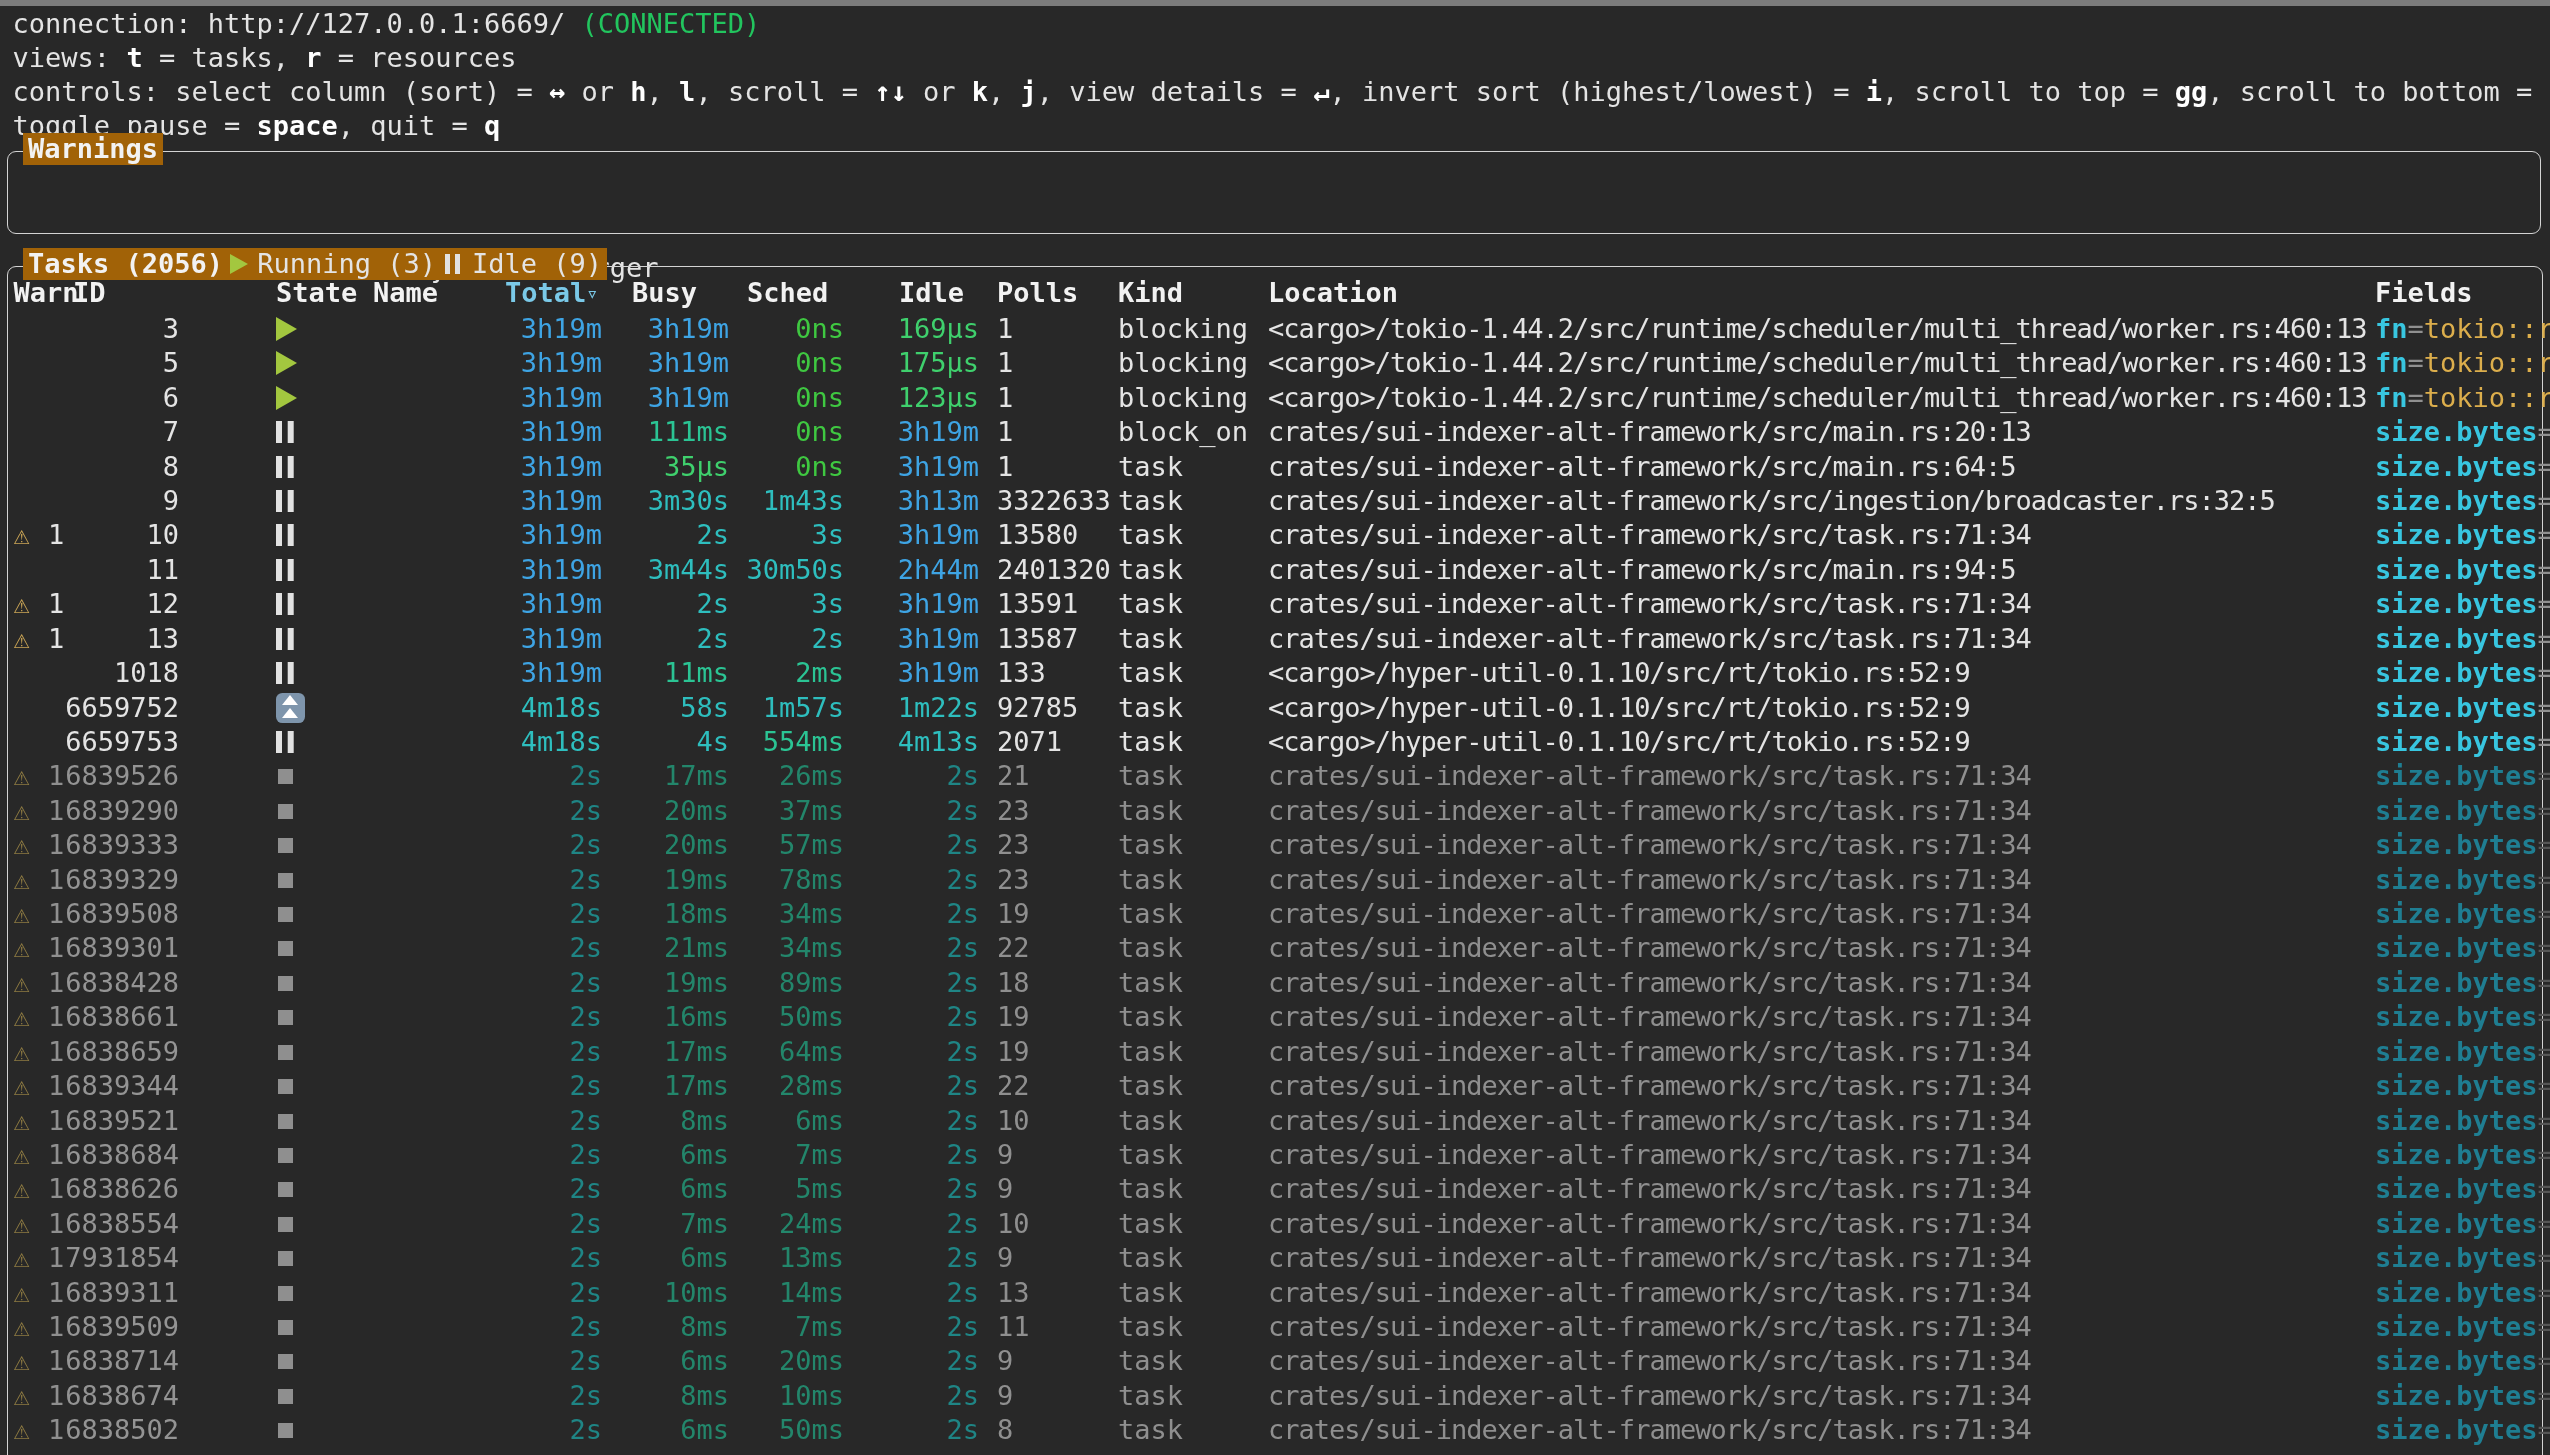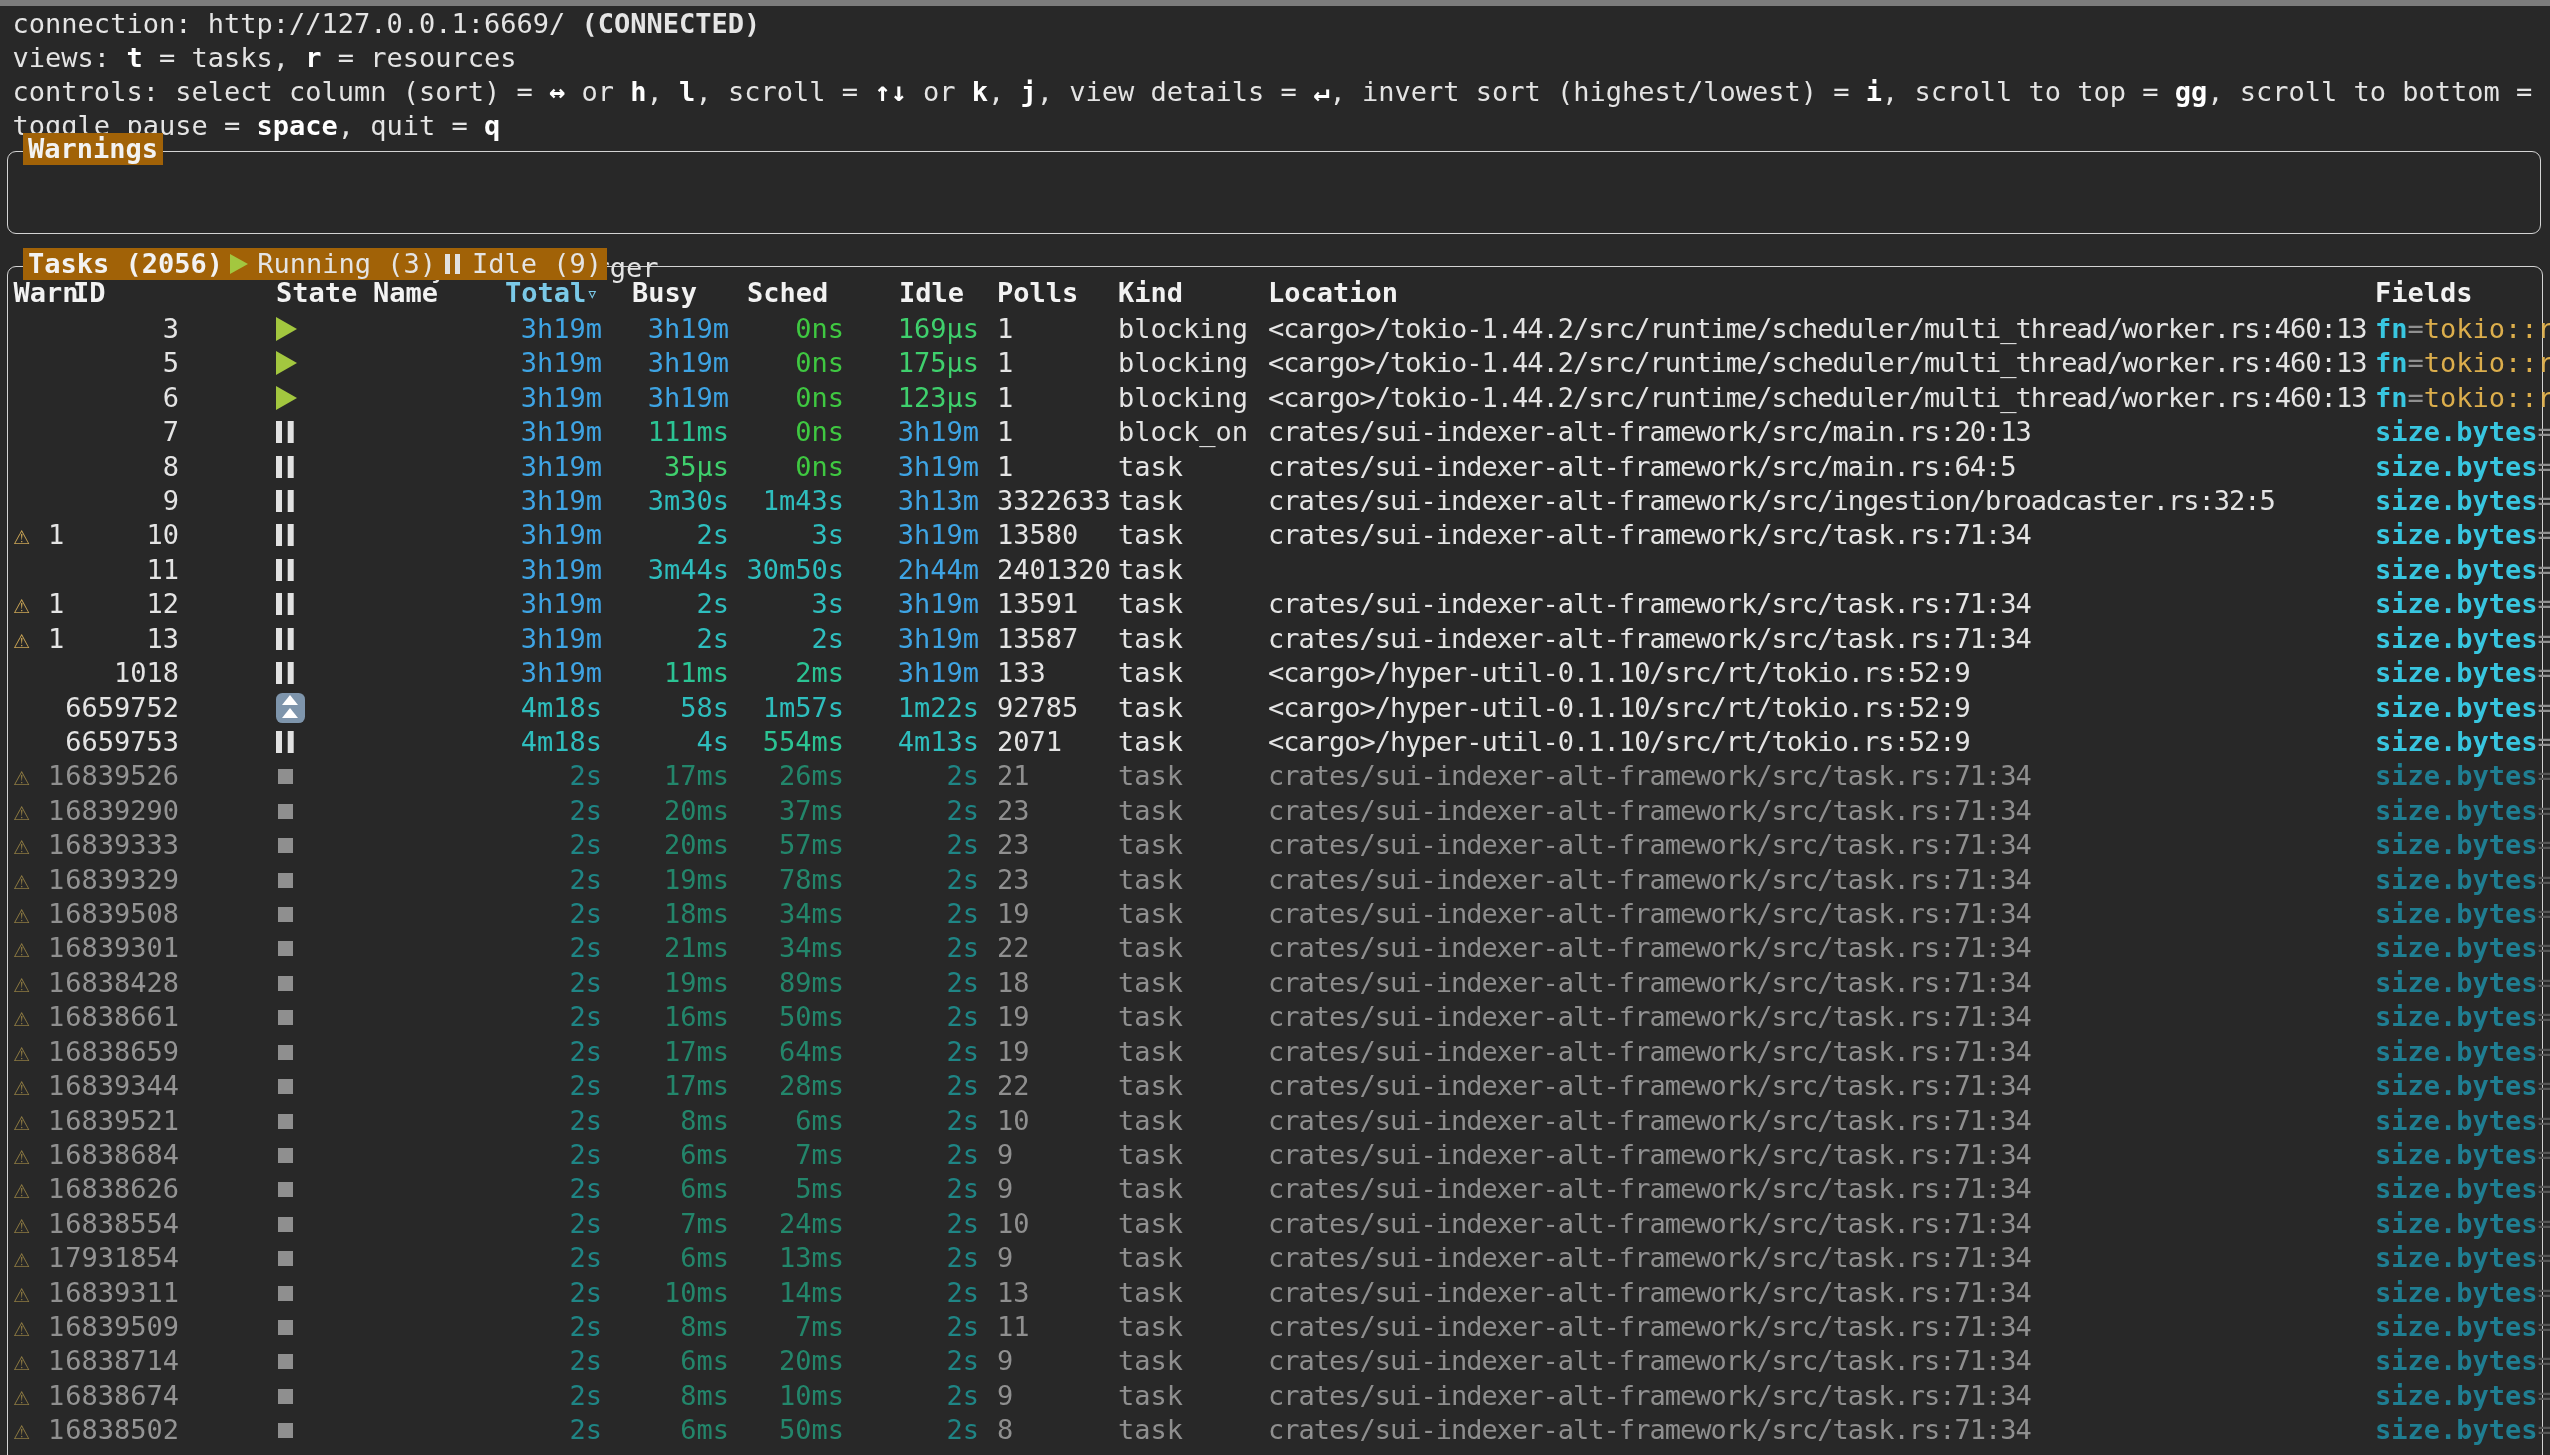--- a/index.html
+++ b/index.html
@@ -6,21 +6,21 @@
   body{
     width:2550px;height:1456px;overflow:hidden;position:relative;
     background:#282828;color:#e4e4e4;
     font-family:"DejaVu Sans Mono","DejaVu Sans",monospace;
     font-size:27px;
   }
   #topstrip{position:absolute;left:0;top:0;width:2550px;height:6.3px;background:#7c7c7c}
   #hdr{position:absolute;left:12.6px;top:7.2px;width:2538px;overflow:hidden}
   .hline{height:34px;line-height:34px;white-space:pre}
   .b{font-weight:bold;color:#ffffff}
-  .lime{color:#e5e5e5;font-weight:bold}
+  .lime{color:#22c55e;font-weight:normal}
 
   .box{position:absolute;border:1.8px solid #d4d4d4;border-radius:9px}
   #warnbox{left:7.2px;top:151px;width:2532px;height:81px}
   #taskbox{left:7.2px;top:266px;width:2534px;height:1256px}
   .boxlabel{position:absolute;top:-19px;left:14.4px;background:#a16207;padding:0 5.4px;
             line-height:32px;white-space:pre;display:flex;align-items:center}
   .boxtitle{font-weight:bold;color:#f2f2f2}
 
   .warnline{position:absolute;left:0;top:0;width:100%;height:77px;line-height:77px;white-space:pre}
   .warn-ic{color:#c9a455}
@@ -210,20 +210,21 @@
       </div>
       <div class="row" style="top: 241px;">
         <span class="cell c-id txt">11</span>
         <span class="ic-pause" style="left: 275px;"></span>
         <span class="cell c-total dur-h">3h19m</span>
         <span class="cell c-busy dur-s">3m44s</span>
         <span class="cell c-sched dur-s">30m50s</span>
         <span class="cell c-idle dur-h">2h44m</span>
         <span class="cell c-polls txt">2401320</span>
         <span class="cell c-kind txt">task</span>
+        <span class="cell c-loc txt">crates/sui-indexer-alt-framework/src/main.rs:94:5</span>
         <span class="cell c-fields"><span class="fkey">size.bytes</span><span class="feq">=</span><span class="fval"></span></span>
       </div>
       <div class="row" style="top: 275px;">
         <span class="cell c-warn-ic warn-ic">⚠</span>
         <span class="cell c-warn-n txt">1</span>
         <span class="cell c-id txt">12</span>
         <span class="ic-pause" style="left: 275px;"></span>
         <span class="cell c-total dur-h">3h19m</span>
         <span class="cell c-busy dur-s">2s</span>
         <span class="cell c-sched dur-s">3s</span>

